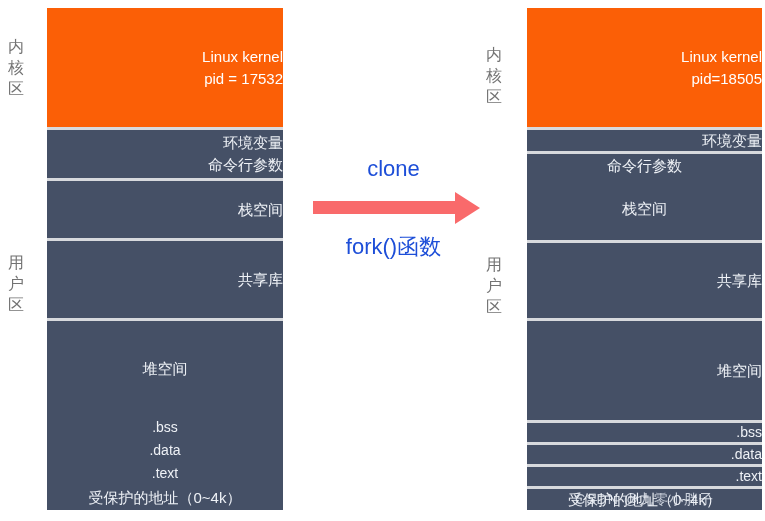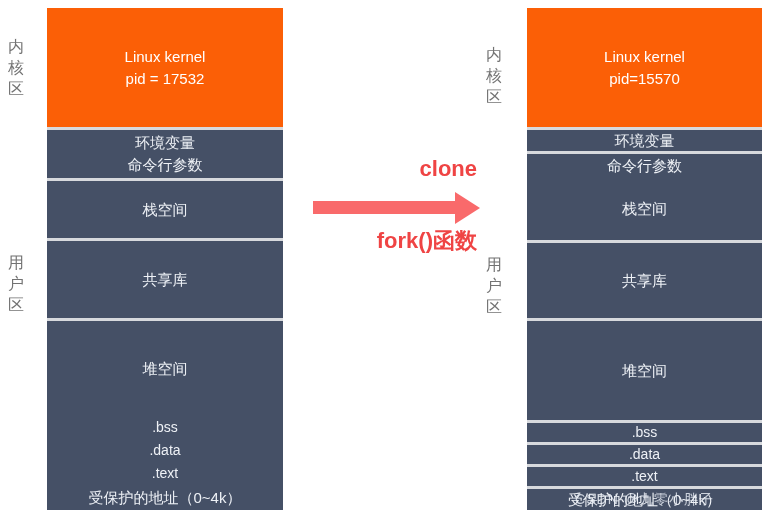--- a/index.html
+++ b/index.html
@@ -17,21 +17,21 @@
   .mem-col{
     position:absolute;top:8px;height:502px;
     display:flex;flex-direction:column;gap:3px;
     background:#d7d9dd; 
   }
   .col-left{left:47px;width:236px;}
   .col-right{left:527px;width:235px;}
 
   .cell{
     background:#455066;color:#eef1f6;
-    display:flex;flex-direction:column;align-items:center;justify-content:center;
+    display:flex;flex-direction:column;align-items:flex-end;justify-content:center;
     font-size:15px;line-height:22px;text-align:center;flex:0 0 auto;
   }
   .cell-orange{background:#fb5f06;color:#ffffff;}
 
   
   .col-left .c-kernel{height:119px;}
   .col-left .c-env{height:48px;}
   .col-left .c-stack{height:57px;}
   .col-left .c-shared{height:77px;}
   .col-left .c-mega{height:189px;justify-content:flex-start;}
@@ -54,23 +54,23 @@
     display:flex;align-items:center;justify-content:center;
     font-size:15px;color:#eef1f6;
   }
   .c-protected .watermark{
     position:absolute;left:0;right:0;top:-2px;bottom:0;
     display:flex;align-items:center;justify-content:center;
     font-size:14px;color:rgba(235,240,248,0.82);letter-spacing:1px;white-space:nowrap;
   }
 
   
-  .center-label{position:absolute;color:#ef4444;text-align:right;width:167px;left:310px;font-weight:bold;}
+  .center-label{position:absolute;color:#1d4ed8;text-align:center;width:167px;left:310px;}
   .lbl-clone{top:156px;font-size:22px;}
-  .lbl-fork{top:226px;font-size:22px;}
+  .lbl-fork{top:232px;font-size:22px;}
   .arrow-body{position:absolute;left:313px;top:201px;width:142px;height:13px;background:#f96a6b;}
   .arrow-head{
     position:absolute;left:455px;top:192px;width:0;height:0;
     border-left:25px solid #f96a6b;border-top:16px solid transparent;border-bottom:16px solid transparent;
   }
 </style>
 </head>
 <body>
 
 <div class="canvas">
@@ -102,21 +102,21 @@
   <div class="arrow-body"></div>
   <div class="arrow-head"></div>
   <div class="center-label lbl-fork">fork()函数</div>
 
   <div class="v-label" style="left:484px;top:44px;">内核区</div>
   <div class="v-label" style="left:484px;top:254px;">用户区</div>
 
   <div class="mem-col col-right">
     <div class="cell cell-orange c-kernel">
       <div>Linux kernel</div>
-      <div>pid=15570</div>
+      <div>pid=18505</div>
     </div>
     <div class="cell c-env2">环境变量</div>
     <div class="cell c-argstack">
       <div class="args-line">命令行参数</div>
       <div class="stack-zone">栈空间</div>
     </div>
     <div class="cell c-shared">共享库</div>
     <div class="cell c-heap">堆空间</div>
     <div class="cell c-thin">.bss</div>
     <div class="cell c-thin">.data</div>

